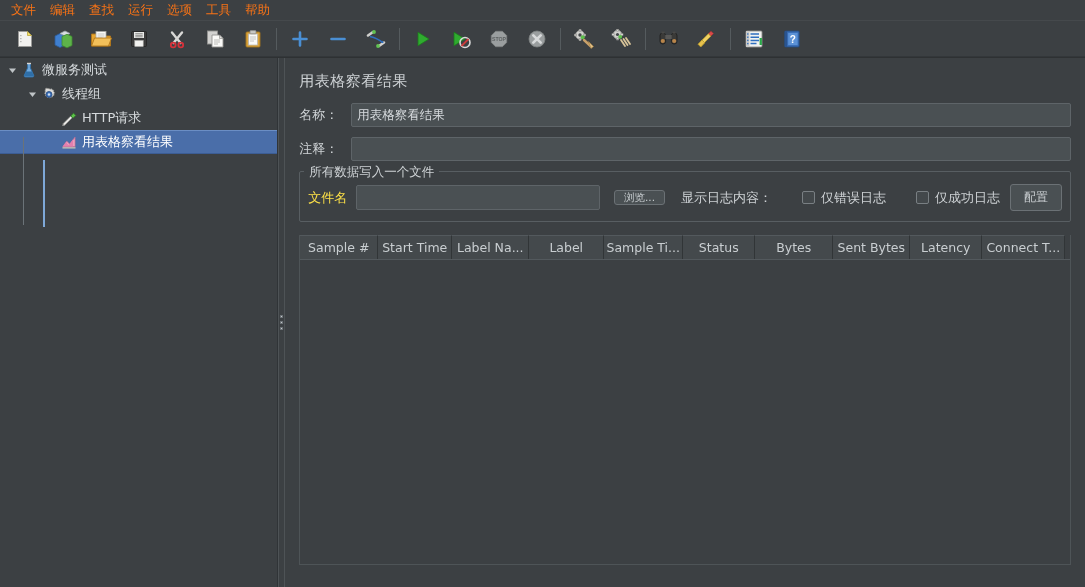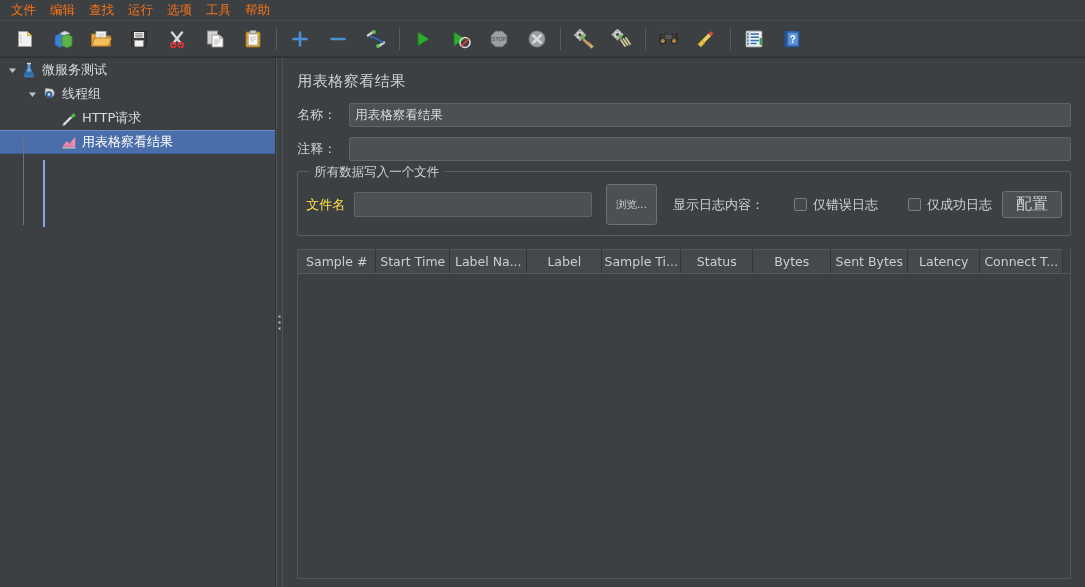--- a/index.html
+++ b/index.html
@@ -169,21 +169,21 @@
   
   .groupbox {
     margin: 6px 0 8px 4px;
     border: 1px solid #585e62;
     border-radius: 2px;
     padding: 12px 8px 10px 8px;
     position: relative;
   }
   .group-title {
     position: absolute;
-    top: -8px; left: 11px;
+    top: -8px; left: 4px;
     background: #3c4043;
     padding: 0 5px;
     font-size: 12.5px;
     color: #cfd3d6;
   }
   .gb-row {
     display: flex;
     align-items: center;
     gap: 0;
   }
@@ -205,27 +205,27 @@
     font-family: inherit;
     outline: none;
   }
   .btn {
     background: #4a5053;
     border: 1px solid #6b7175;
     border-radius: 3px;
     color: #c9ced1;
     font-size: 12px;
     font-family: inherit;
-    height: 41px;
+    height: 15px;
     padding: 0 11px;
     cursor: default;
     white-space: nowrap;
   }
   .btn-browse { margin-left: 14px; font-size: 10.5px; padding: 0 9px; }
-  .btn-config { margin-left: 10px; font-size: 16px; padding: 0 13px; height: 27px;}
+  .btn-config { margin-left: 10px; font-size: 12px; padding: 0 13px; height: 27px;}
   .log-label { margin-left: 16px; font-size: 13px; color: #cfd3d6; white-space: nowrap; }
   .chk-wrap {
     display: flex; align-items: center;
     margin-left: 30px;
     cursor: default;
   }
   .chkbox {
     width: 13px; height: 13px;
     border: 1px solid #797f83;
     background: #43484b;

